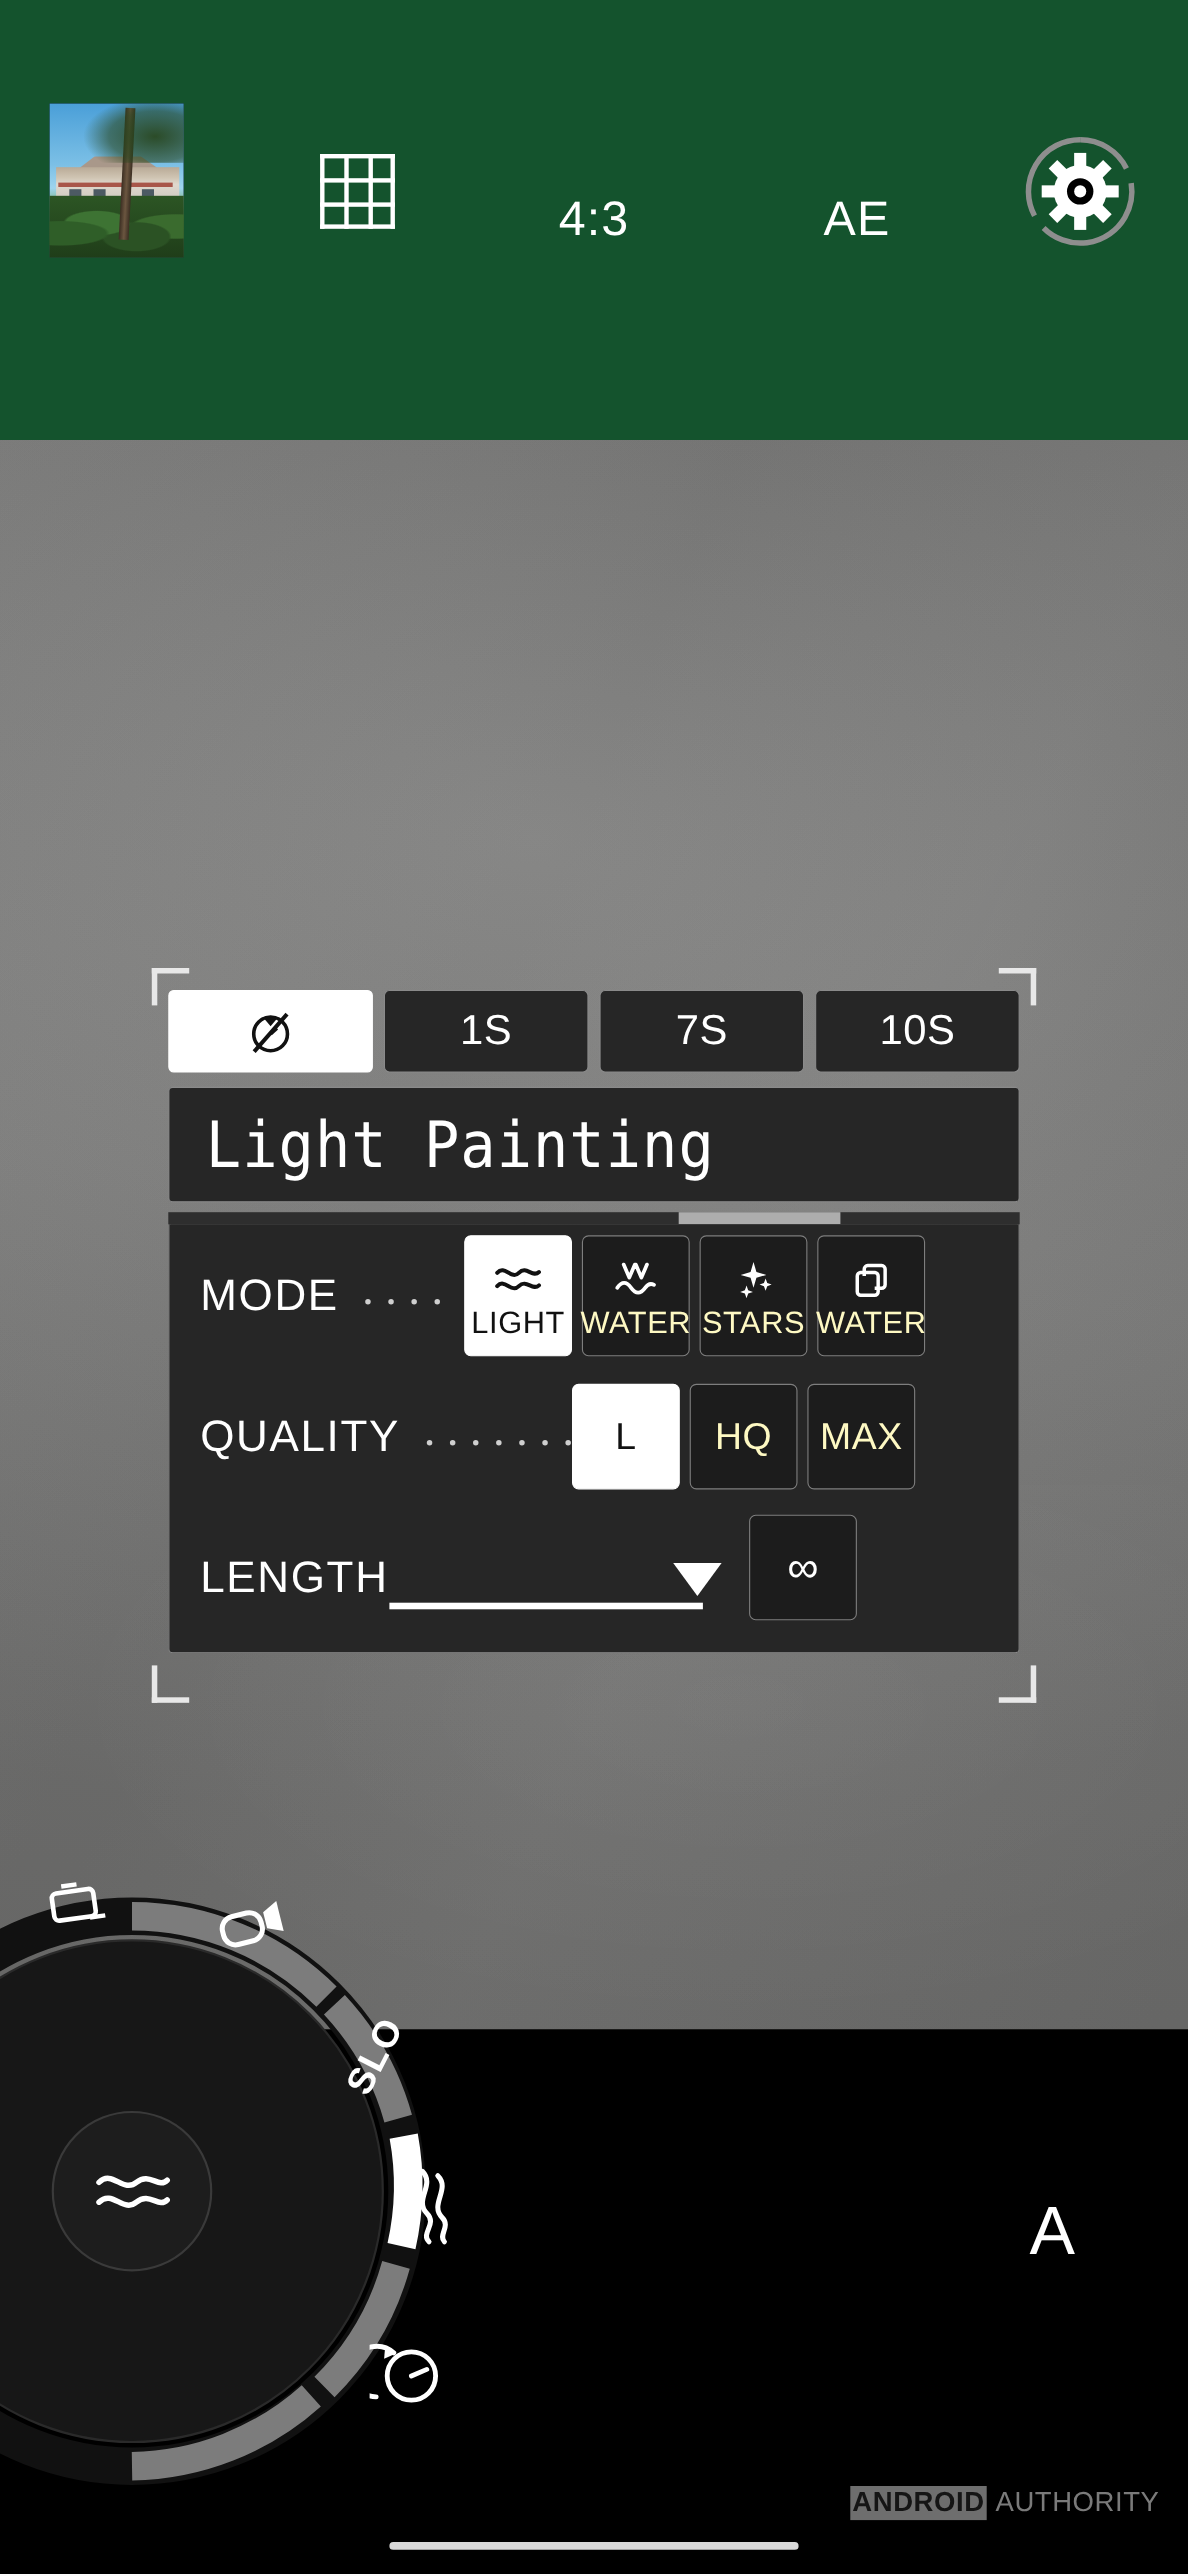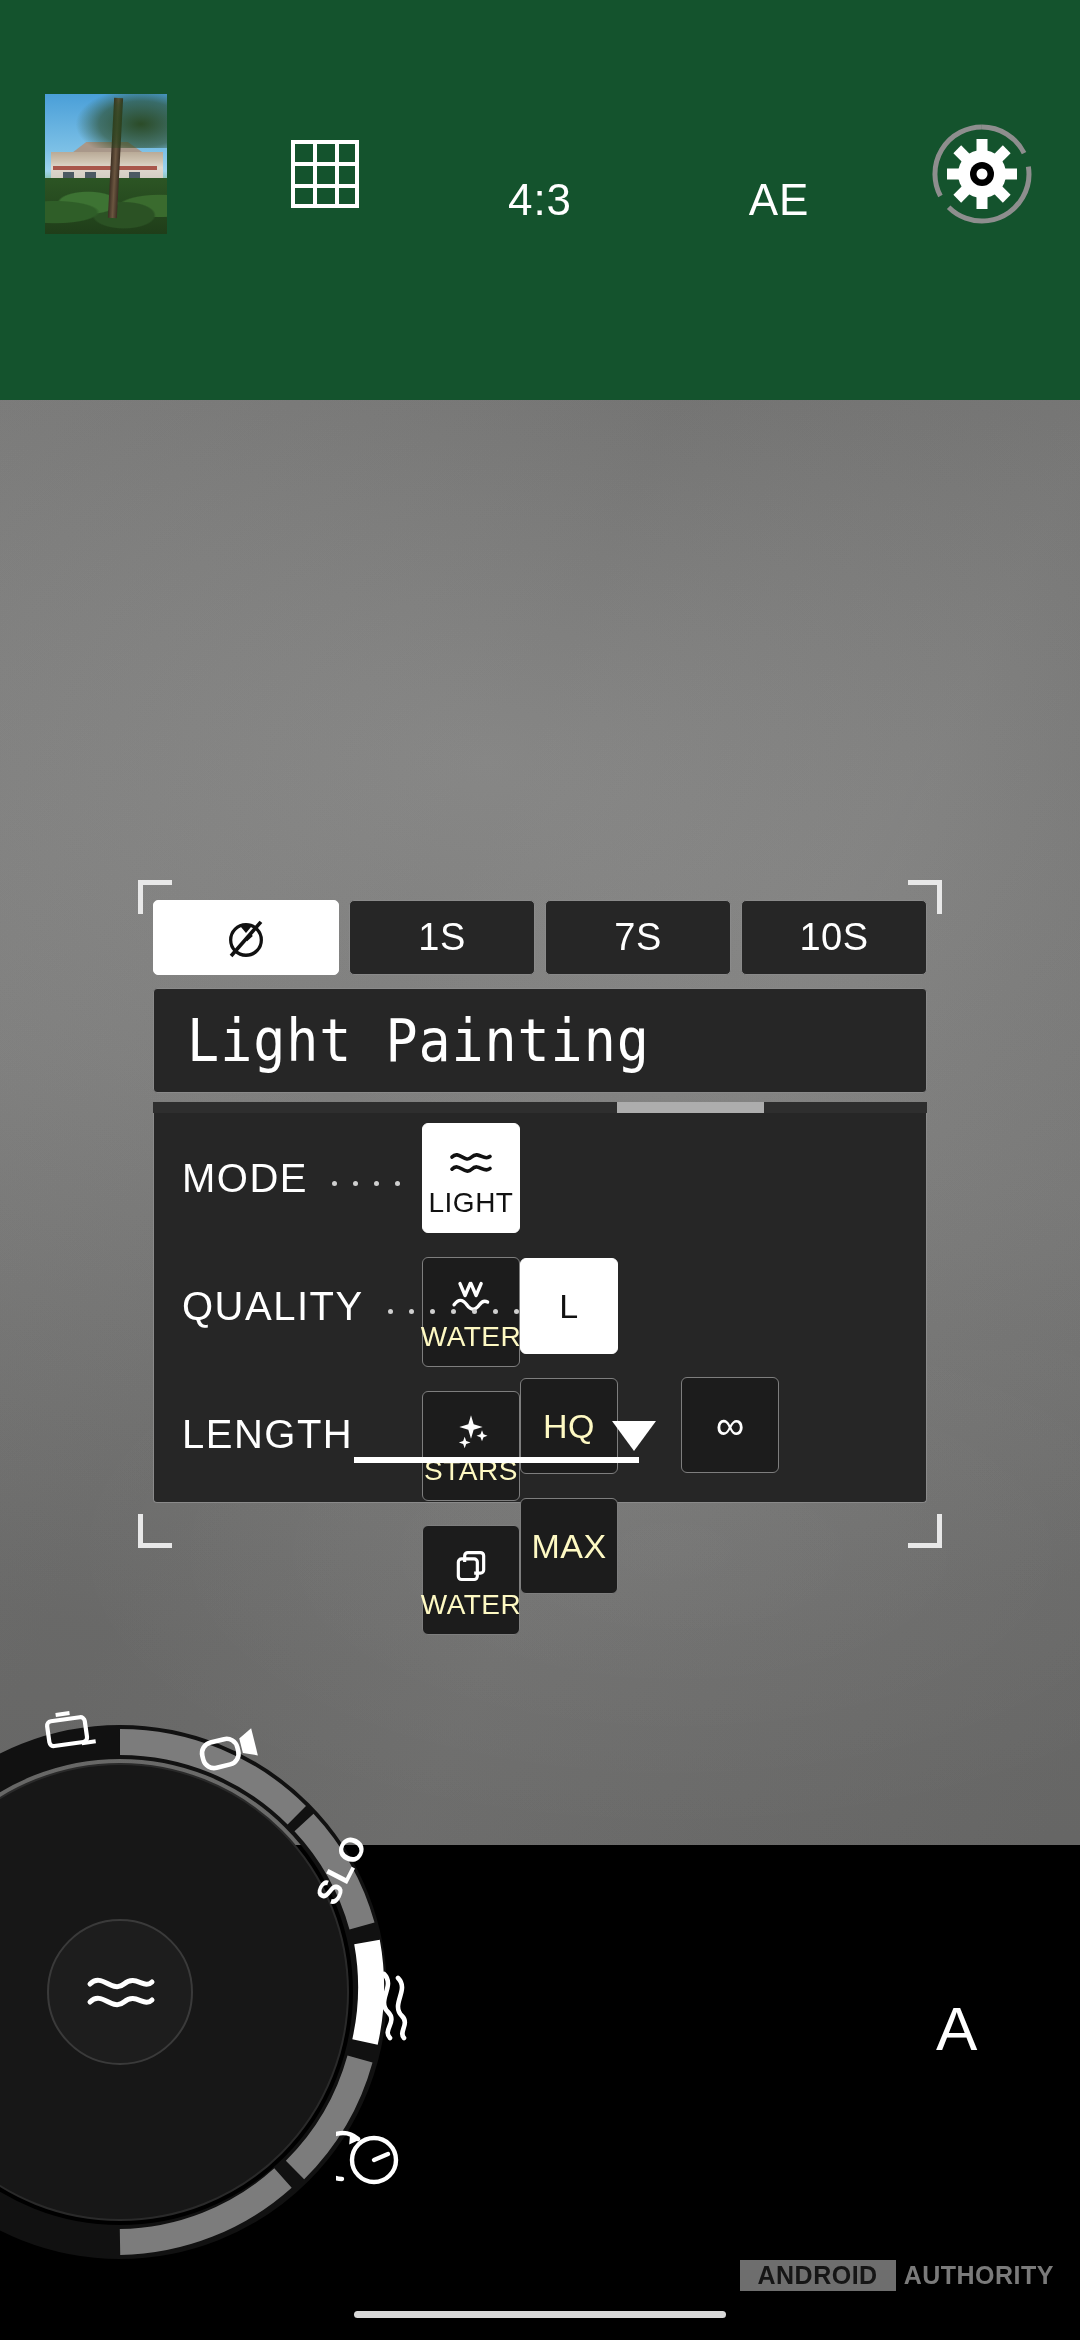--- a/index.html
+++ b/index.html
@@ -108,21 +108,21 @@
   }
   #rows-inner{ position:relative; width:100%; height:100%; }
 
   .opt-row{ position:absolute; left:0; width:100%; display:flex; align-items:center; }
   .row-label{
     color:#fff; font-size:40px; letter-spacing:1.5px; padding-left:28px; white-space:nowrap;
   }
   .dots{ display:flex; align-items:center; gap:16px; padding-left:24px; padding-top:10px; }
   .dots b{ width:5px; height:5px; border-radius:50%; background:#cfcfcf; display:block; }
 
-  .choices{ position:absolute; display:flex; gap:24px;flex-direction:column; }
+  .choices{ position:absolute; display:flex; gap:9px; }
 
   .cbtn{
     background:#1c1c1c; border:1.5px solid #7e7e7e; border-radius:6px; color:#fef9c3;
     display:flex; flex-direction:column; align-items:center; justify-content:center;
   }
   .cbtn.sel{ background:#fff; color:#111; border-color:#fff; }
   .cbtn .cico{ height:46px; display:flex; align-items:flex-end; justify-content:center; }
   .cbtn .clbl{ font-size:28px; letter-spacing:0.5px; margin-top:4px; }
 
   .mode-btn{ width:98px; height:110px; }
@@ -155,23 +155,23 @@
     position:absolute; left:305px; top:1850px; color:#fff;
     font-size:34px; font-weight:700; letter-spacing:1px;
     transform:rotate(-63deg); transform-origin:center;
   }
 
   #watermark{
     position:absolute; right:26px; bottom:48px; display:flex; align-items:center; height:34px;
   }
   #wm-box{
     background:#6e6e6e; color:#151515; font-weight:700; font-size:25px;
-    padding:3px 18px; letter-spacing:0.5px; line-height:1;
-  }
-  #wm-txt{ color:#7a7a7a; font-weight:700; font-size:25px; letter-spacing:0.5px; margin-left:8px; line-height:1; }
+    padding:3px 2px; letter-spacing:0.5px; line-height:1;
+  }
+  #wm-txt{ color:#7a7a7a; font-weight:400; font-size:25px; letter-spacing:0.5px; margin-left:8px; line-height:1; }
 
   #navbar{
     position:absolute; left:50%; transform:translateX(-50%); bottom:22px;
     width:372px; height:7px; border-radius:4px; background:#d9d9d9;
   }
 </style>
 </head>
 <body>
 
 <div id="screen">

